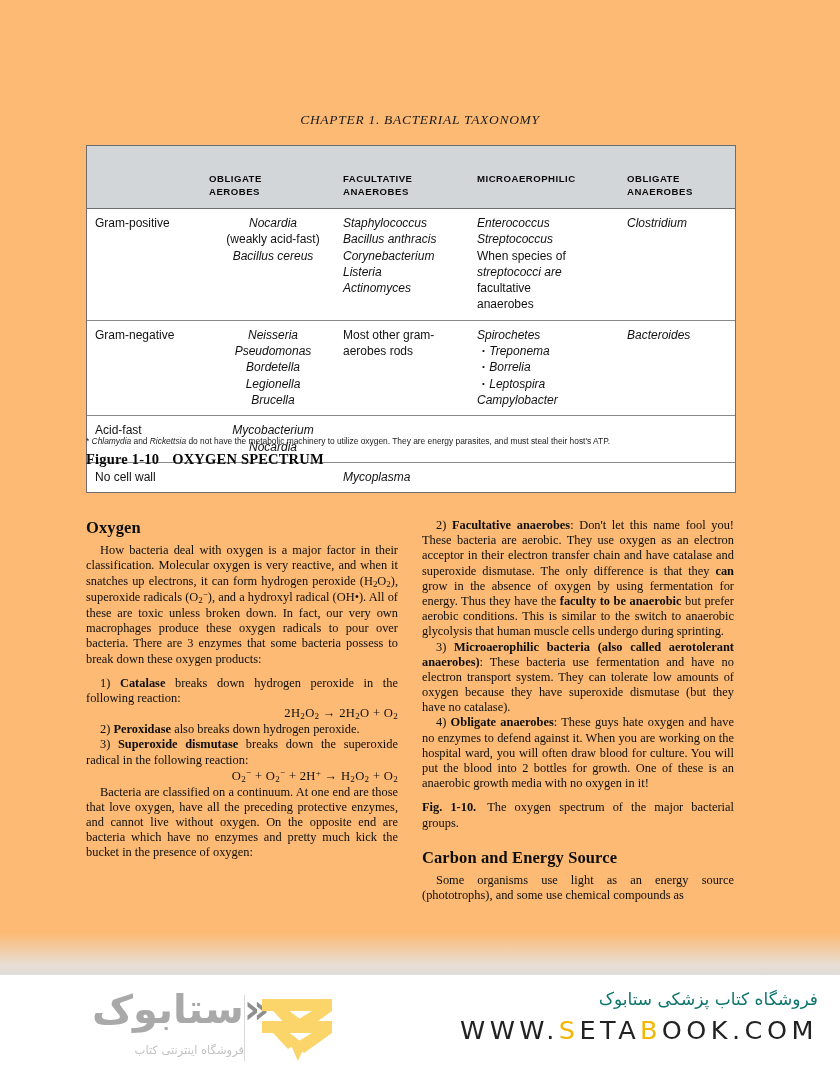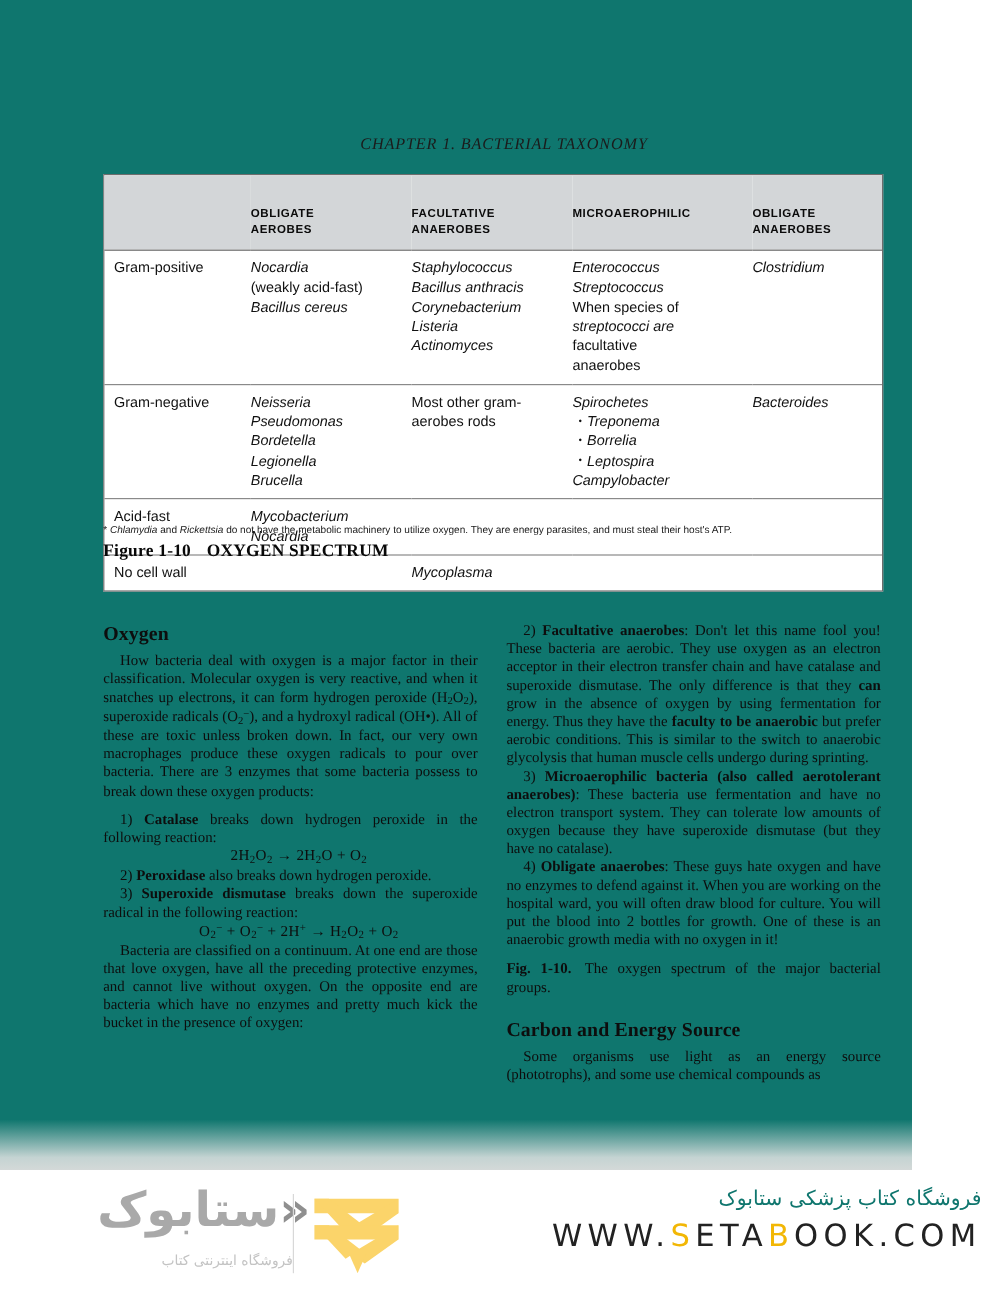--- a/index.html
+++ b/index.html
@@ -13,23 +13,23 @@
     position: relative;
     overflow: hidden;
     font-family: "Liberation Serif", serif;
     color: #111;
   }
 
   
   #page {
     position: absolute;
     left: 0; top: 0;
-    width: 760px;
+    width: 840px;
     height: 975px;
-    background: #0f766e;
+    background: #fdba74;
     overflow: hidden;
   }
   #page-fade {
     position: absolute;
     left: 0; bottom: 0;
     width: 840px; height: 42px;
     background: linear-gradient(to bottom, rgba(255,255,255,0) 0%, rgba(228,228,228,0.85) 75%, rgba(222,222,222,0.95) 100%);
     pointer-events: none;
   }
 
@@ -77,21 +77,21 @@
     vertical-align: top;
     font-size: 12px;
     line-height: 1.36;
     color: #111;
     padding: 6px 6px 7px 0;
     border-top: 1px solid #8a8a8a;
     margin-left: 40px;
   }
   .fig-table tr.first-body td { border-top: none; }
   .col-0 { width: 122px; padding-left: 8px !important; }
-  .col-1 { width: 134px; }
+  .col-1 { width: 134px; text-align: center; }
   .col-2 { width: 134px; }
   .col-3 { width: 150px; }
   .col-4 { width: 108px; }
   .it { font-style: italic; }
   .cell-line { display: block; white-space: pre-wrap; }
   .cell-line.bullet {
     padding-left: 14px;
     text-indent: -9px;
   }
   .cell-line.bullet:before {
@@ -145,21 +145,21 @@
     text-align: left;
   }
   .col h2.spaced { margin-top: 17px; }
   .col p {
     margin: 0;
     text-indent: 14px;
   }
   .col p.noindent { text-indent: 0; }
   .col p.gap { margin-top: 9px; }
   .eq {
-    text-align: center;
+    text-align: right;
     text-indent: 0;
     margin: 11px 0 11px 0;
     font-size: 12.6px;
     letter-spacing: 0.3px;
   }
   .eq sub { font-size: 0.72em; vertical-align: -0.22em; }
   .eq sup { font-size: 0.72em; vertical-align: 0.42em; }
   .col p sub { font-size: 0.72em; vertical-align: -0.22em; }
   .col p sup { font-size: 0.72em; vertical-align: 0.42em; }
   b { font-weight: bold; }
@@ -171,21 +171,21 @@
     width: 840px; height: 105px;
     background: #ffffff;
   }
   #logo-block {
     position: absolute;
     left: 68px; top: 12px;
     width: 290px; height: 82px;
   }
   .logo-script {
     position: absolute;
-    left: 13px; top: 2px;
+    left: 24px; top: 2px;
     font-family: "DejaVu Sans", sans-serif;
     font-size: 40px;
     font-weight: bold;
     color: #a9a9a9;
     direction: rtl;
     letter-spacing: -1px;
     line-height: 1;
   }
   .logo-sub {
     position: absolute;

